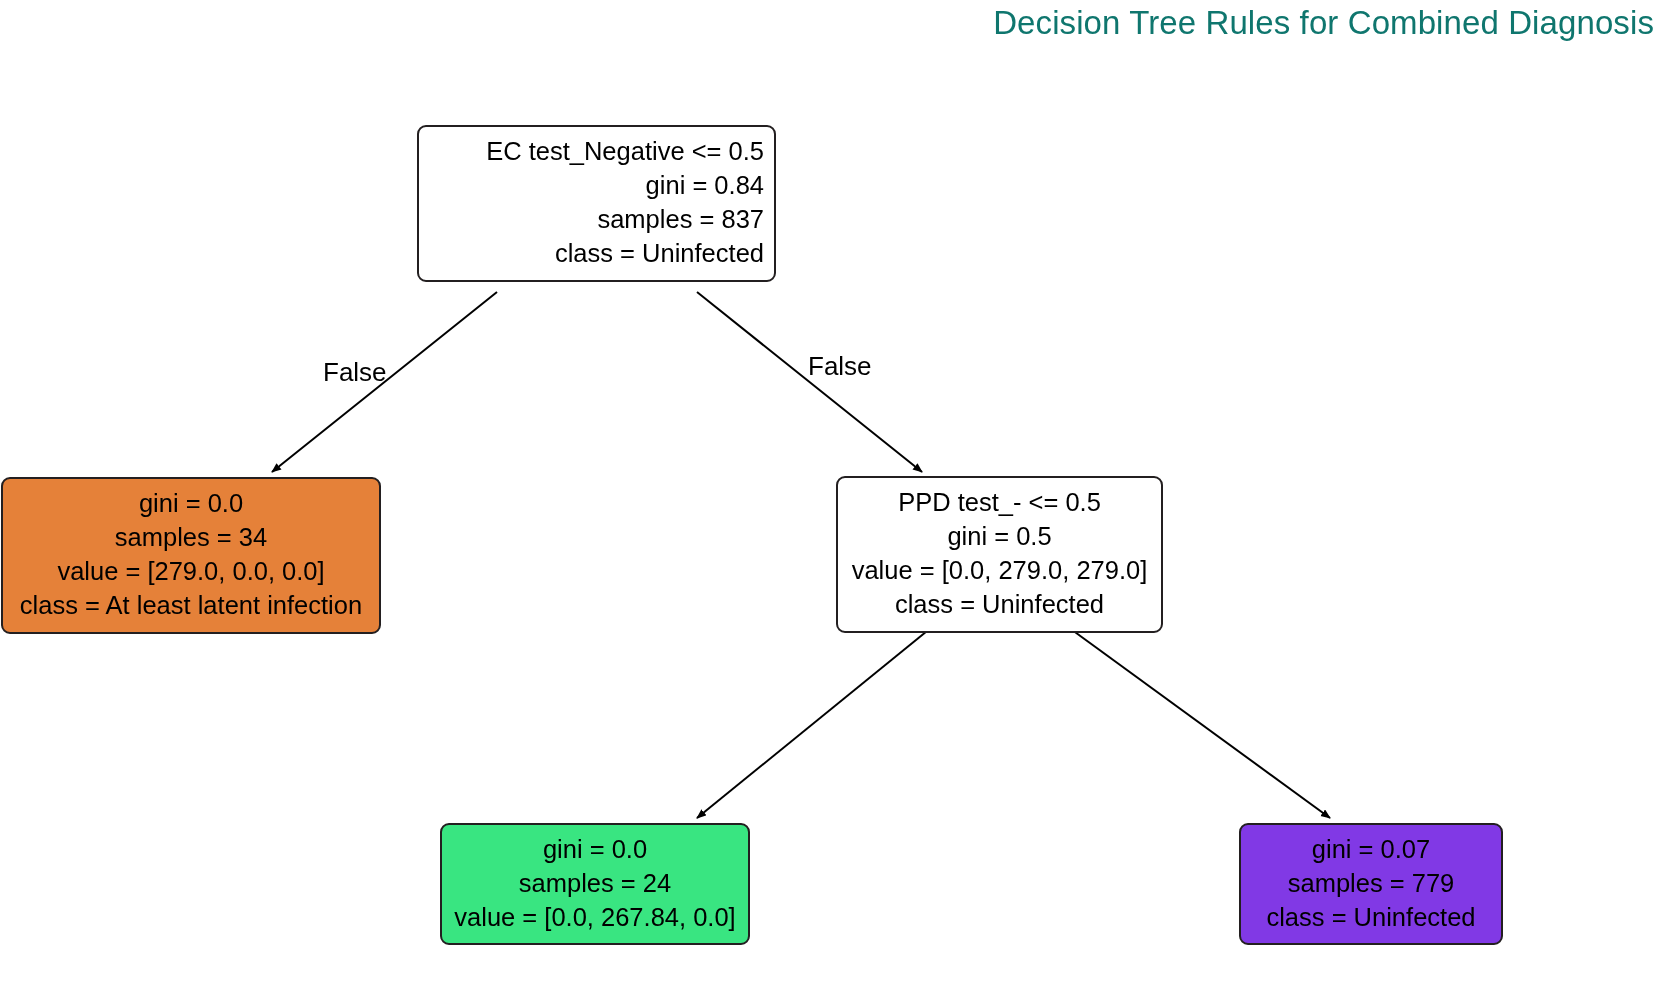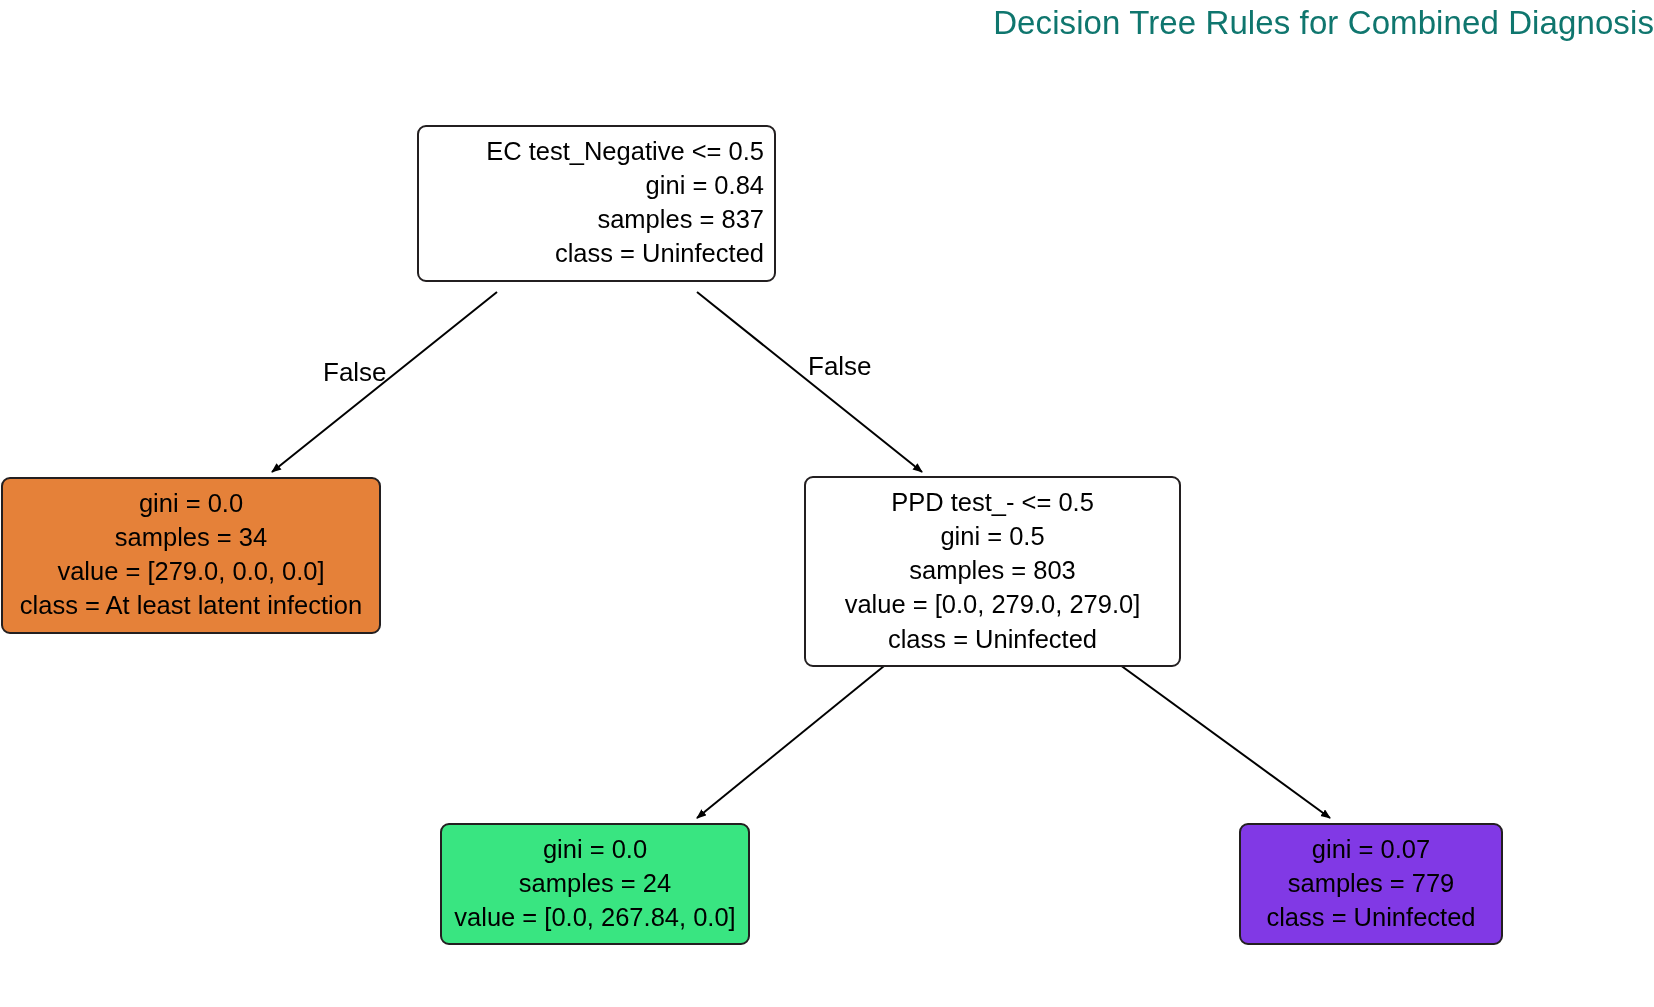--- a/index.html
+++ b/index.html
@@ -60,23 +60,23 @@
     width: 359px;
     text-align: right;
   }
   .node-orange {
     left: 1px;
     top: 477px;
     width: 380px;
     background: #e58139;
   }
   .node-ppd {
-    left: 804px;
+    left: 836px;
     top: 476px;
-    width: 377px;
+    width: 327px;
   }
   .node-green {
     left: 440px;
     top: 823px;
     width: 310px;
     background: #39e581;
   }
   .node-purple {
     left: 1239px;
     top: 823px;
@@ -128,21 +128,20 @@
   <div class="node node-orange">
     <span class="line">gini = 0.0</span>
     <span class="line">samples = 34</span>
     <span class="line">value = [279.0, 0.0, 0.0]</span>
     <span class="line">class = At least latent infection</span>
   </div>
 
   <div class="node node-ppd">
     <span class="line">PPD test_- &lt;= 0.5</span>
     <span class="line">gini = 0.5</span>
-    <span class="line">samples = 803</span>
     <span class="line">value = [0.0, 279.0, 279.0]</span>
     <span class="line">class = Uninfected</span>
   </div>
 
   <div class="node node-green">
     <span class="line">gini = 0.0</span>
     <span class="line">samples = 24</span>
     <span class="line">value = [0.0, 267.84, 0.0]</span>
   </div>
 

